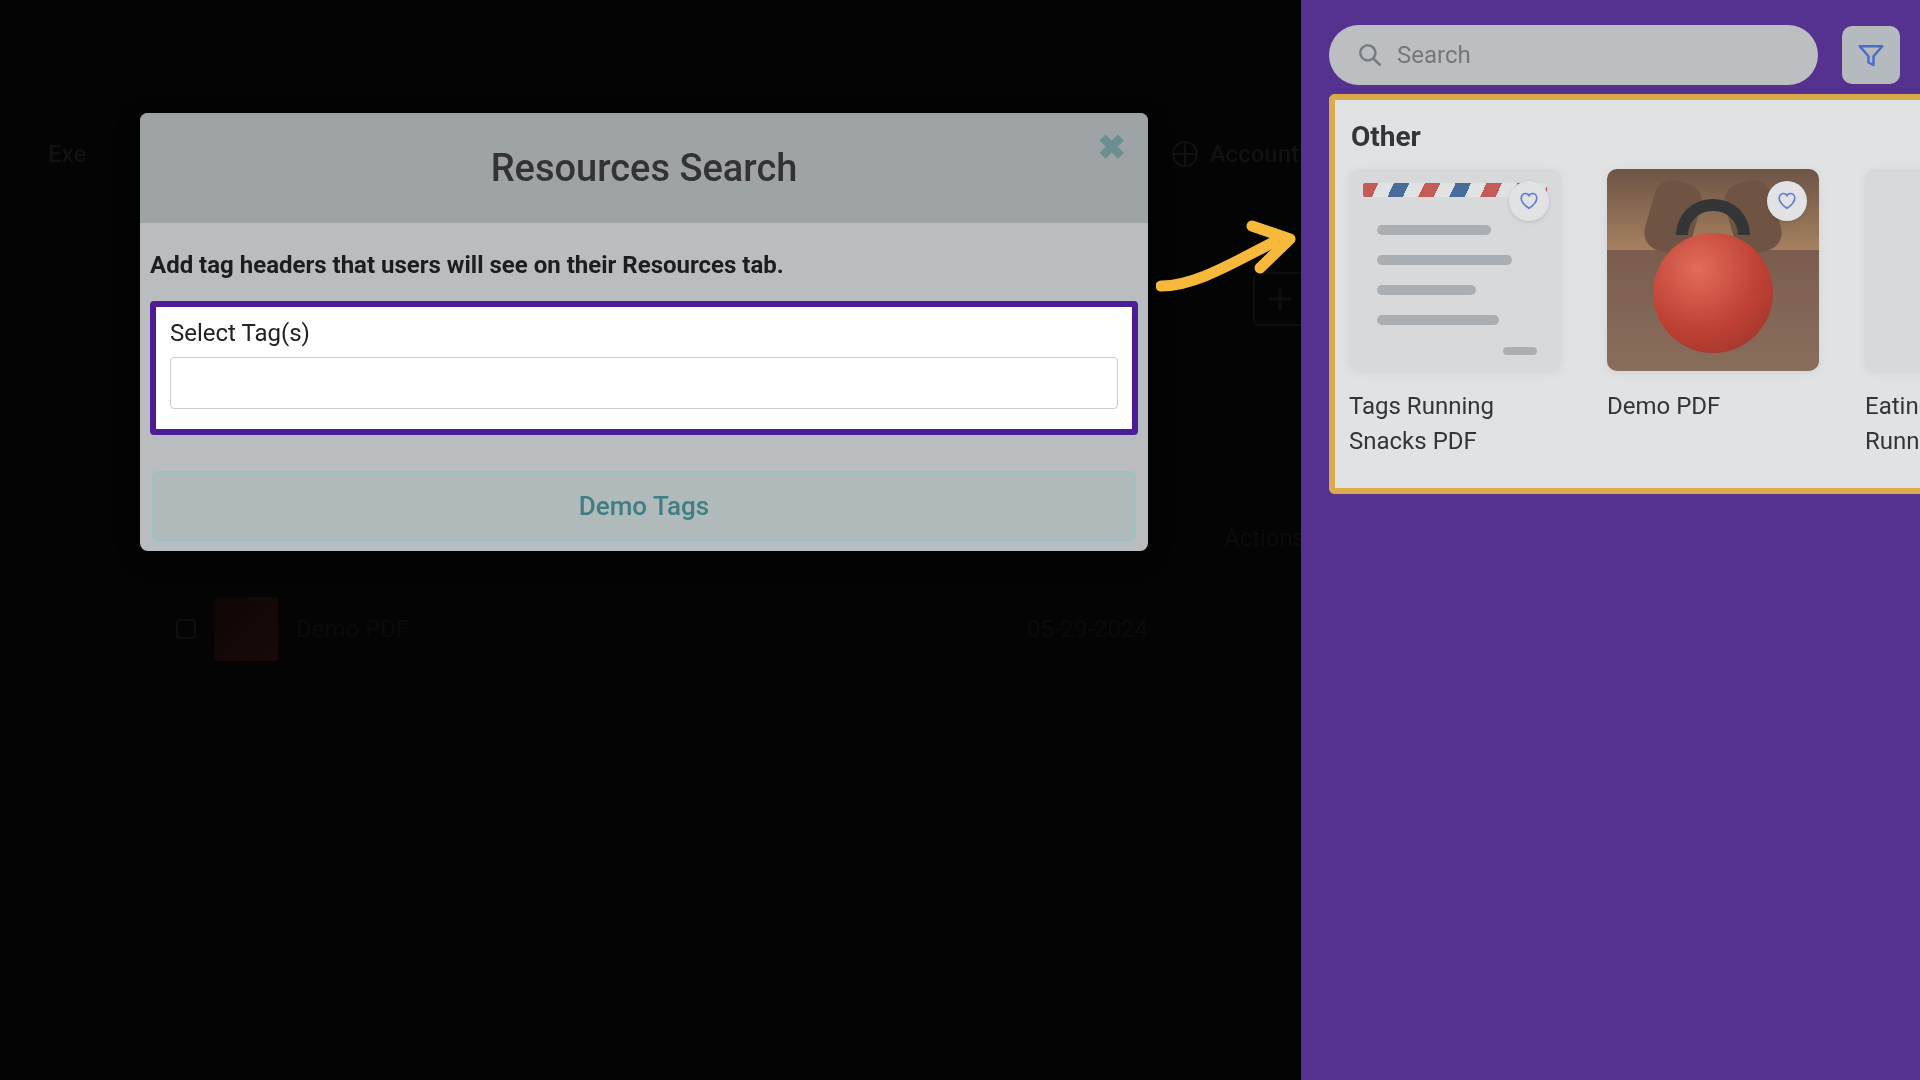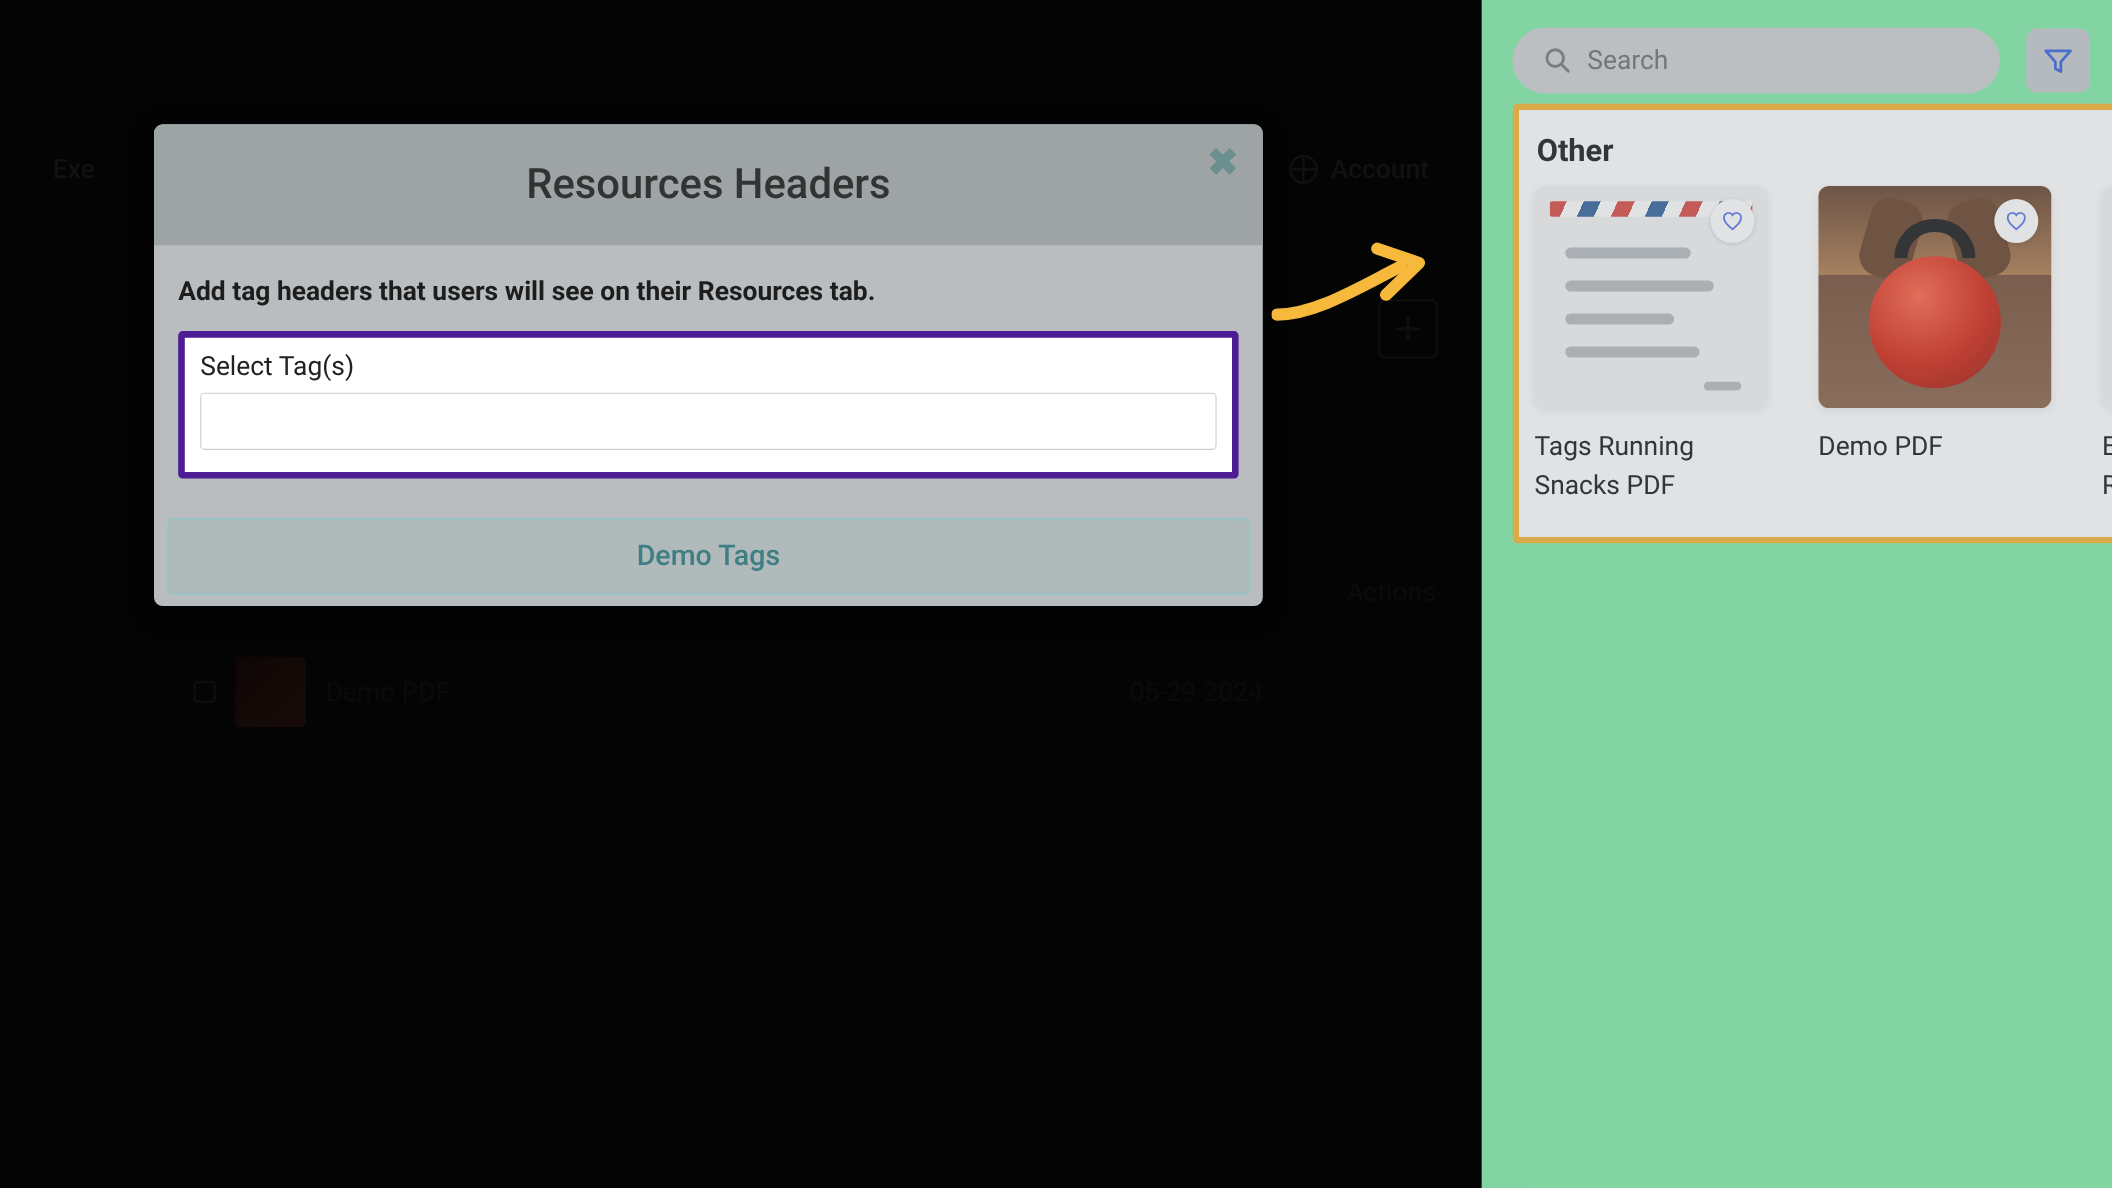--- a/index.html
+++ b/index.html
@@ -33,34 +33,34 @@
     .row .act{width:20px;height:20px}
 
     
     .dark-overlay{position:absolute;inset:0;background:rgba(0,0,0,0.75)}
 
     
     .modal{position:absolute;left:140px;top:113px;width:1008px;border-radius:8px;overflow:hidden;background:#b9bdbf;box-shadow:0 6px 24px rgba(0,0,0,0.3)}
     .modal-head{position:relative;height:110px;background:#9ea3a6;display:flex;align-items:center;justify-content:center}
     .modal-title{font-size:38px;color:#333;font-weight:500}
     .modal-close{position:absolute;right:22px;top:14px;color:#6b8f8f;font-size:34px;font-weight:700;cursor:pointer}
-    .modal-body{padding:26px 22px 22px}
+    .modal-body{padding:26px 10px 22px}
     .modal-desc{font-size:24px;font-weight:700;color:#1d1d1d;margin-bottom:18px;line-height:1.4}
     .highlight-box{border:6px solid #4c1d95;border-radius:4px;background:#fff;padding:12px 14px 20px}
     .select-label{font-size:24px;color:#222;margin-bottom:10px}
     .select-input{width:100%;height:52px;border:1px solid #c9cdd1;border-radius:4px;background:#fff;padding:0 12px;font-size:22px}
     .modal-foot{padding:0 8px 10px}
     .save-btn{margin:14px auto 0;display:block;width:calc(100% - 8px);height:70px;border:2px solid #98c2c4;border-radius:6px;background:#b0babb;color:#3f7f83;font-size:26px;font-weight:500}
 
     
     .arrow{position:absolute;left:1156px;top:206px;width:150px;height:90px}
     .arrow svg{width:100%;height:100%}
 
     
-    .right-panel{position:absolute;right:0;top:0;width:573px;height:1080px;background:#86efac}
+    .right-panel{position:absolute;right:0;top:0;width:619px;height:1080px;background:#4c1d95}
     .rp-top{position:absolute;left:28px;top:22px;right:20px;height:66px;display:flex;align-items:center;gap:24px}
     .search-pill{flex:1;height:60px;background:#cfd3d5;border-radius:30px;display:flex;align-items:center;padding:0 28px;gap:14px}
     .search-pill svg{width:26px;height:26px;flex:none}
     .search-pill input{flex:1;border:none;outline:none;background:transparent;font-size:24px;color:#616669}
     .filter-btn{width:58px;height:58px;border-radius:10px;background:#c7ccd0;display:flex;align-items:center;justify-content:center}
     .filter-btn svg{width:30px;height:30px}
 
     .resources-card{position:absolute;left:28px;top:94px;right:-6px;background:#fff;border:6px solid #f6b93b;border-right:none;border-radius:6px 0 0 6px;padding:20px 0 26px 14px;height:400px;overflow:hidden}
     .section-title{font-size:28px;font-weight:700;color:#222;margin:0 0 16px 2px}
     .cards-row{display:flex;gap:46px}
@@ -115,21 +115,21 @@
       <span class="file">Demo PDF</span>
       <span class="date">05-29-2024</span>
       <span class="act"></span>
     </div>
   </div>
 
   <div class="dark-overlay"></div>
 
   <div class="modal">
     <div class="modal-head">
-      <div class="modal-title">Resources Headers</div>
+      <div class="modal-title">Resources Search</div>
       <div class="modal-close">
         <span>✖</span>
       </div>
     </div>
     <div class="modal-body">
       <div class="modal-desc">Add tag headers that users will see on their Resources tab.</div>
       <div class="highlight-box">
         <div class="select-label">Select Tag(s)</div>
         <input class="select-input" type="text" style="">
       </div>

